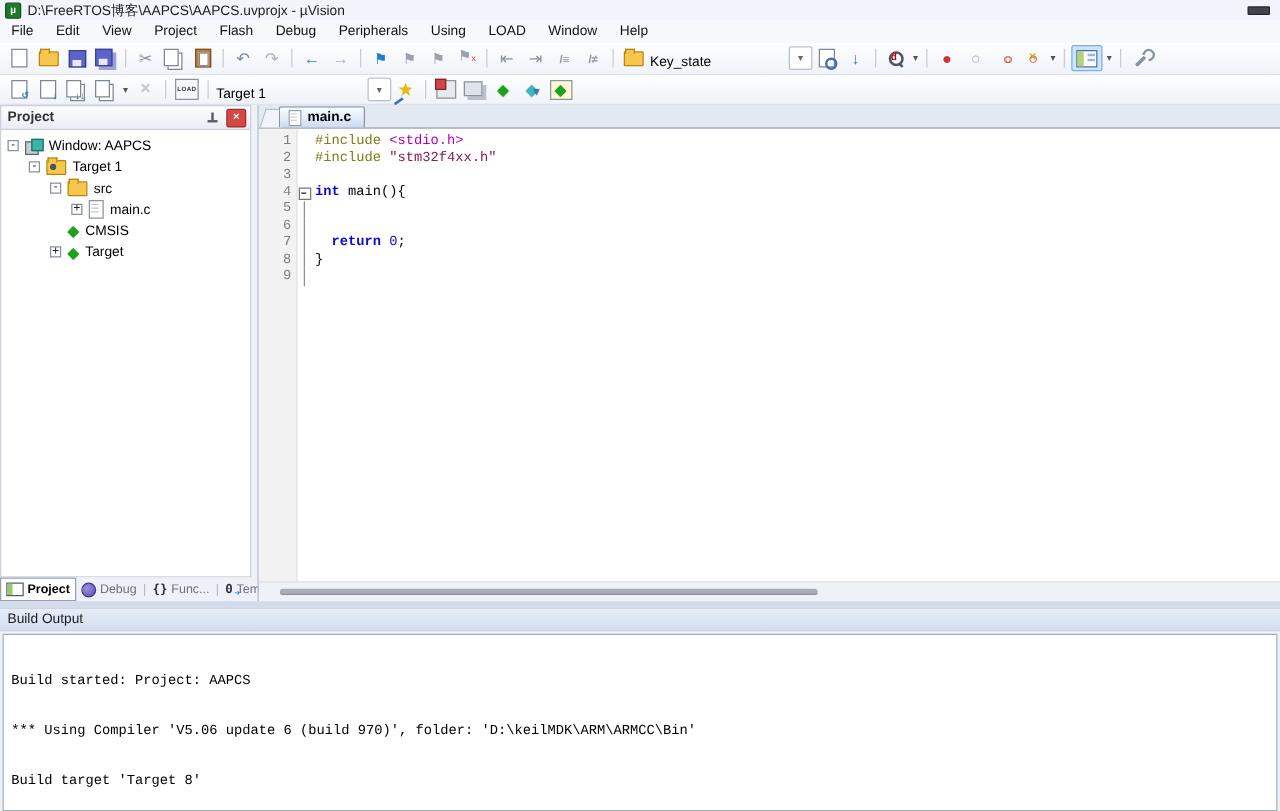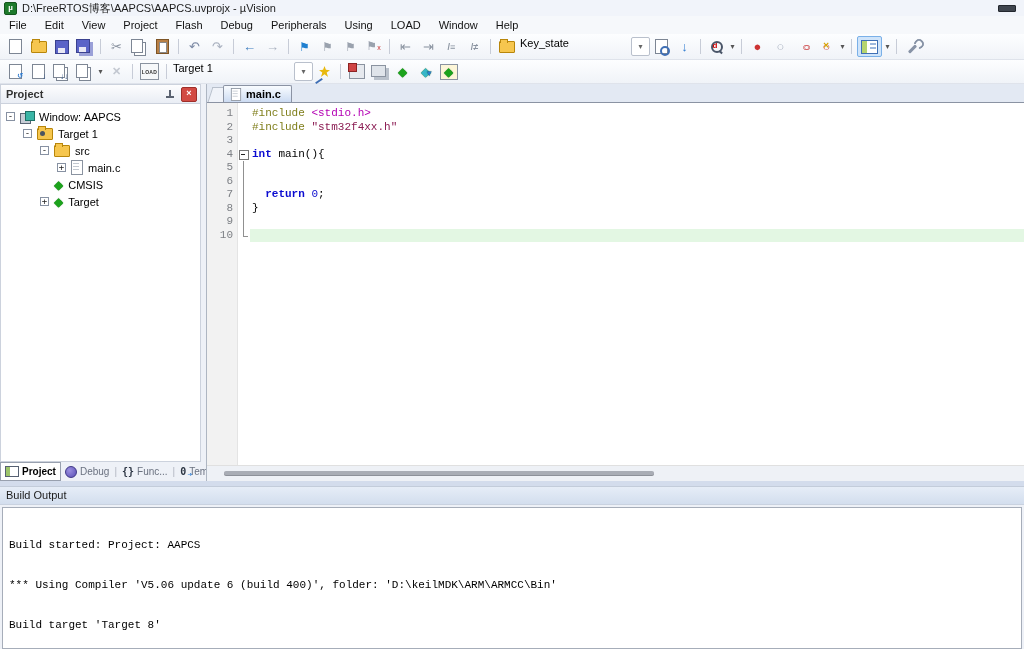--- a/index.html
+++ b/index.html
@@ -18,21 +18,21 @@
   .menu-item{padding:2px 9px;cursor:default;}
 
   
   .toolbar{display:flex;align-items:center;background:linear-gradient(#fdfeff,#f0f3f8);border-bottom:1px solid #dfe3eb;padding-left:4px;}
   .tb1{height:25px;} .tb2{height:23px;}
   .tbtn{width:21px;height:20px;display:flex;align-items:center;justify-content:center;margin:0 1px;border-radius:2px;position:relative;flex:none;}
   .tbtn.active{background:#cfe4fa;border:1px solid #7ab0e8;width:23px;height:19px;}
   .tsep{width:1px;height:15px;background:#c7ccd7;margin:0 4px;flex:none;}
   .caret{font-size:8px;color:#555;width:9px;text-align:center;flex:none;}
   .glyph{font-size:13px;line-height:13px;}
-  .combo{display:flex;align-items:flex-start;height:19px;flex:none;}
+  .combo{display:flex;align-items:flex-end;height:19px;flex:none;}
   .combo .cval{font-size:11px;color:#000;padding:0 6px 0 2px;}
   .combo .cdrop{width:17px;height:17px;border:1px solid #b9c0cc;background:#fff;border-radius:2px;
                 display:flex;align-items:center;justify-content:center;font-size:8px;color:#666;}
 
   
   .ic{display:inline-block;position:relative;flex:none;}
   .ic-page{width:11px;height:13px;background:#fff;border:1px solid #7d8694;}
   .ic-pages{width:10px;height:12px;background:#fff;border:1px solid #7d8694;box-shadow:3px 3px 0 -1px #fff,3px 3px 0 0 #7d8694;margin:-2px 3px 0 -2px;}
   .ic-folder{width:14px;height:10px;background:#f6c64e;border:1px solid #b8860b;border-radius:1px;position:relative;}
   .ic-folder::before{content:"";position:absolute;left:0;top:-3px;width:6px;height:3px;background:#f6c64e;border:1px solid #b8860b;border-bottom:none;}
@@ -441,39 +441,34 @@
         <div class="cl">
             <span class="ln">8</span>
             <span class="fold fold-line"></span>
             <span class="ct"><span class="t-pl">}</span></span>
           </div>
         <div class="cl">
             <span class="ln">9</span>
             <span class="fold fold-line"></span>
             <span class="ct"></span>
           </div>
-        <div class="cl cur">
-            <span class="ln">10</span>
-            <span class="fold fold-end"></span>
-            <span class="ct"></span>
-          </div>
       </div>
       <div class="hscroll">
         <div class="hthumb"></div>
       </div>
     </div>
   </div>
 
   <div class="hsplit"></div>
 
   <div class="build">
     <div class="build-hdr">Build Output</div>
     <div class="build-body">
       <div>Build started: Project: AAPCS</div>
-      <div>*** Using Compiler 'V5.06 update 6 (build 400)', folder: 'D:\keilMDK\ARM\ARMCC\Bin'</div>
+      <div>*** Using Compiler 'V5.06 update 6 (build 970)', folder: 'D:\keilMDK\ARM\ARMCC\Bin'</div>
       <div>Build target 'Target 8'</div>
       
       
       
       
       
     </div>
   </div>
 
 </div>

